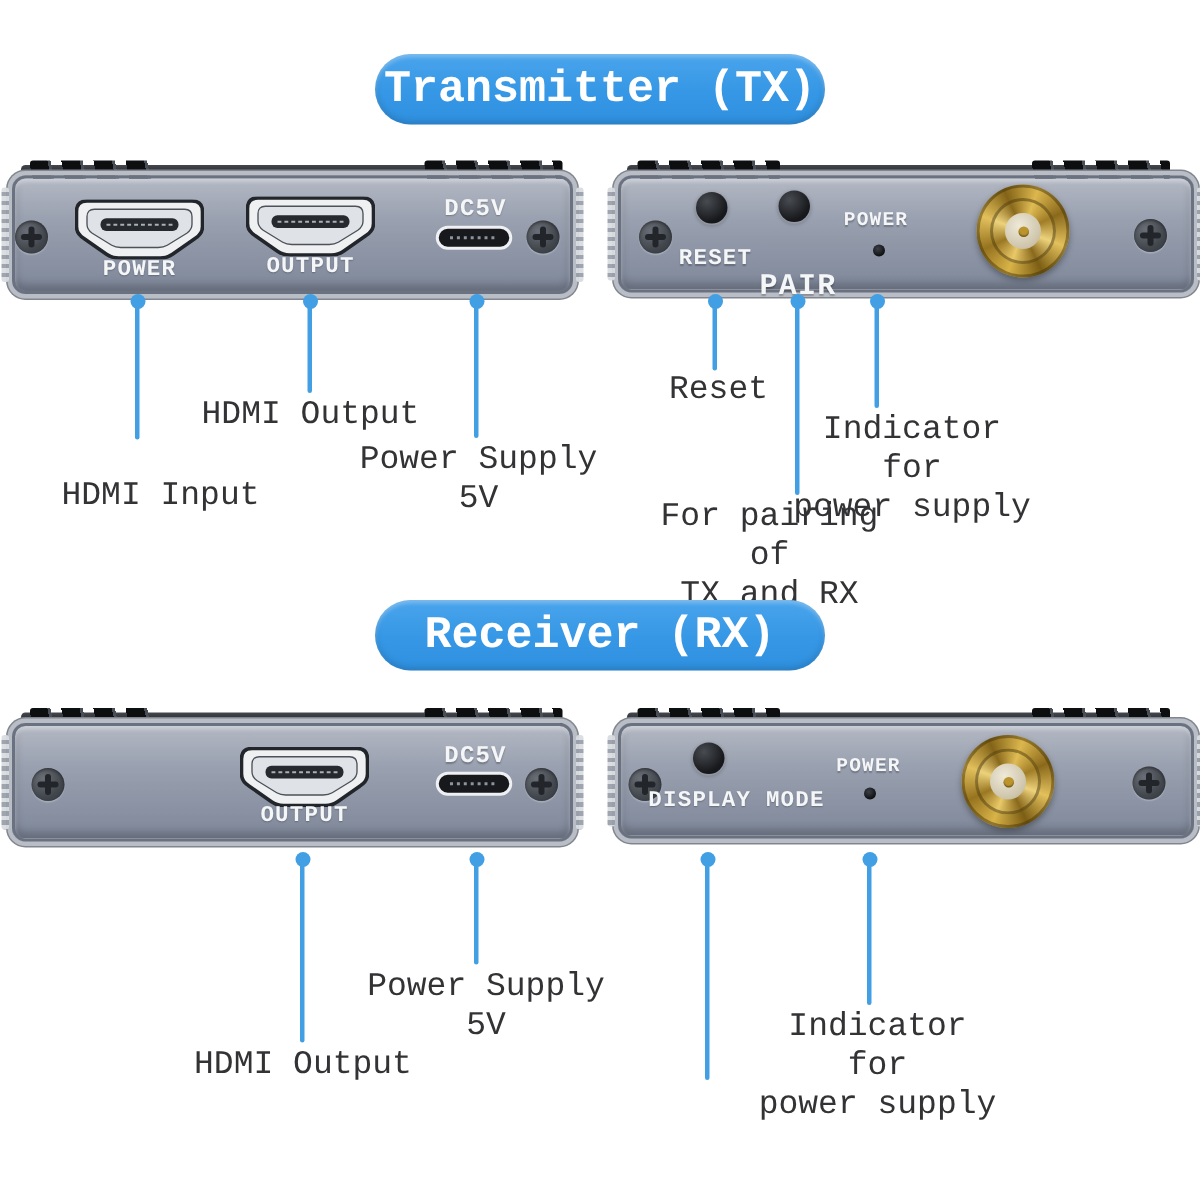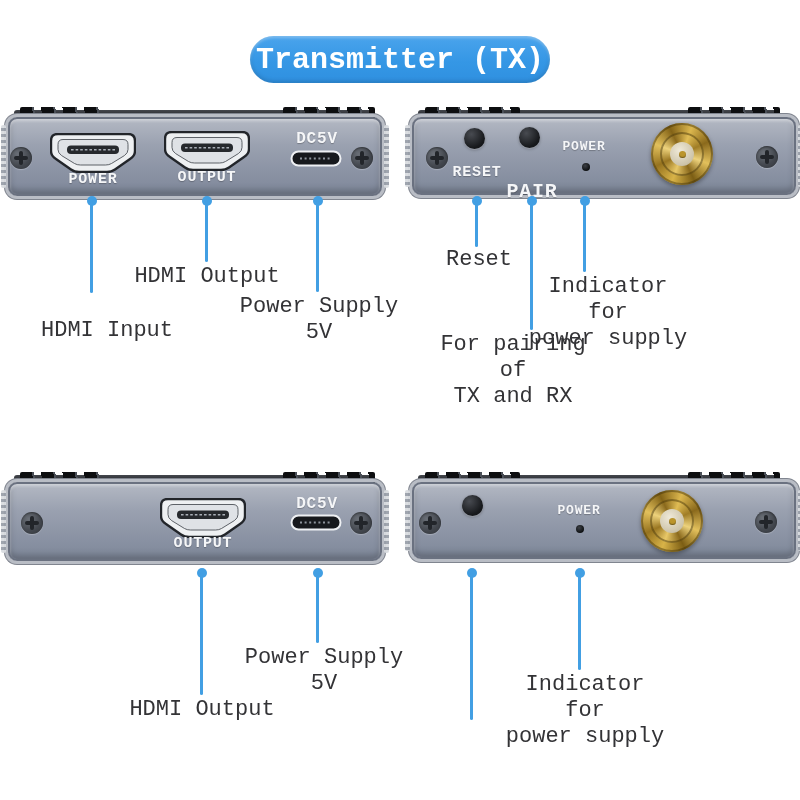--- a/index.html
+++ b/index.html
@@ -150,20 +150,23 @@
     <div class="cline" style="left:530px;top:201px;height:129px;"></div>
     <div class="clabel" style="left:433px;top:332px;width:160px;">For pairing of
 TX and RX</div>
 
     <div class="cdot" style="left:580px;top:196px;"></div>
     <div class="cline" style="left:583px;top:201px;height:71px;"></div>
     <div class="clabel" style="left:528px;top:274px;width:160px;">Indicator for
 power supply</div>
   </div>
 
+  <div class="pill" style="left:250px;top:400px;width:300px;height:47px;">
+    <span>Receiver (RX)</span>
+  </div>
 
   <div class="layer">
     <div class="topbar" style="left:14px;top:475px;width:358px;"></div>
     <div class="fins" style="left:20px;top:472px;width:85px;"></div>
     <div class="fins" style="left:283px;top:472px;width:92px;"></div>
     <div class="face" style="left:8px;top:482px;width:370px;height:75px;"></div>
     <div class="screw" style="left:21px;top:512px;"></div>
     <div class="screw" style="left:350px;top:512px;"></div>
 
     <div class="port" style="left:160px;top:498px;width:86px;height:40px;">
@@ -187,20 +190,21 @@
 
   <div class="layer">
     <div class="topbar" style="left:418px;top:475px;width:360px;"></div>
     <div class="fins" style="left:425px;top:472px;width:95px;"></div>
     <div class="fins" style="left:688px;top:472px;width:92px;"></div>
     <div class="face" style="left:412px;top:482px;width:380px;height:73px;"></div>
     <div class="screw" style="left:419px;top:512px;"></div>
     <div class="screw" style="left:755px;top:511px;"></div>
 
     <div class="pushbtn" style="left:462px;top:495px;"></div>
+    <div class="plabel" style="left:411px;top:525px;width:160px;font-size:15px;">DISPLAY MODE</div>
     <div class="plabel" style="left:539px;top:503px;width:80px;font-size:13px;">POWER</div>
     <div class="led" style="left:576px;top:525px;"></div>
 
     <div class="sma" style="left:641px;top:490px;">
       <div class="sma-ring"></div>
       <div class="sma-core"></div>
       <div class="sma-pin"></div>
     </div>
   </div>
 

